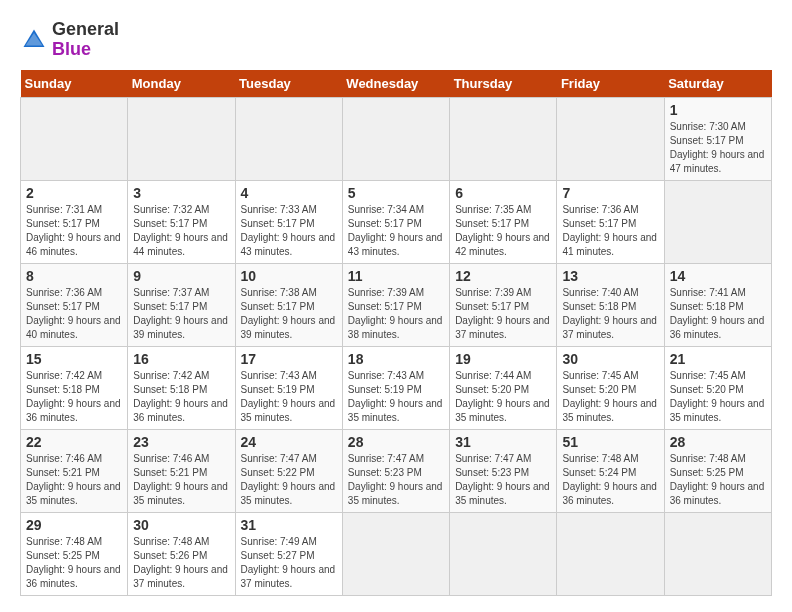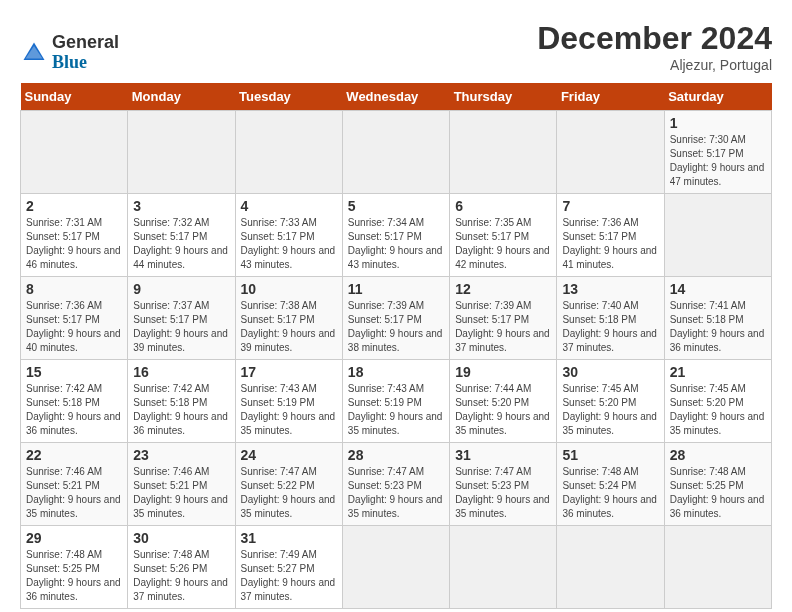--- a/index.html
+++ b/index.html
@@ -6,35 +6,35 @@
     body {
       font-family: Arial, sans-serif;
       background: #fff;
       width: 792px;
       min-height: 612px;
       padding: 20px;
     }
     .header {
       display: flex;
       justify-content: space-between;
-      align-items: flex-end;
+      align-items: center;
       margin-bottom: 10px;
     }
     .logo {
       display: flex;
       align-items: center;
       gap: 4px;
     }
     .logo-text {
       font-size: 18px;
       font-weight: bold;
       color: #333;
       line-height: 1.1;
     }
-    .logo-text span { color: #0369a1; font-family: Liberation Serif, serif; }
+    .logo-text span { color: #a21caf; }
     .logo-icon {
       width: 28px;
       height: 28px;
     }
     .title-block {
       text-align: right;
     }
     .month-year {
       font-size: 32px;
       font-weight: bold;
@@ -92,24 +92,20 @@
 <div class="header">
   <div class="logo">
     <svg class="logo-icon" viewBox="0 0 40 40">
       <polygon points="20,5 35,30 5,30" fill="#1a6dcc"></polygon>
       <polygon points="20,10 32,28 8,28" fill="#fff" opacity="0.3"></polygon>
     </svg>
     <div class="logo-text">
       <div>General</div>
       <div><span>Blue</span></div>
     </div>
-  </div>
-  <div class="title-block">
-    <div class="month-year">December 2024</div>
-    <div class="location">Aljezur, Portugal</div>
   </div>
 </div>
 
 <table>
   <thead>
     <tr id="weekday-header">
         <th>Sunday</th>
         <th>Monday</th>
         <th>Tuesday</th>
         <th>Wednesday</th>

